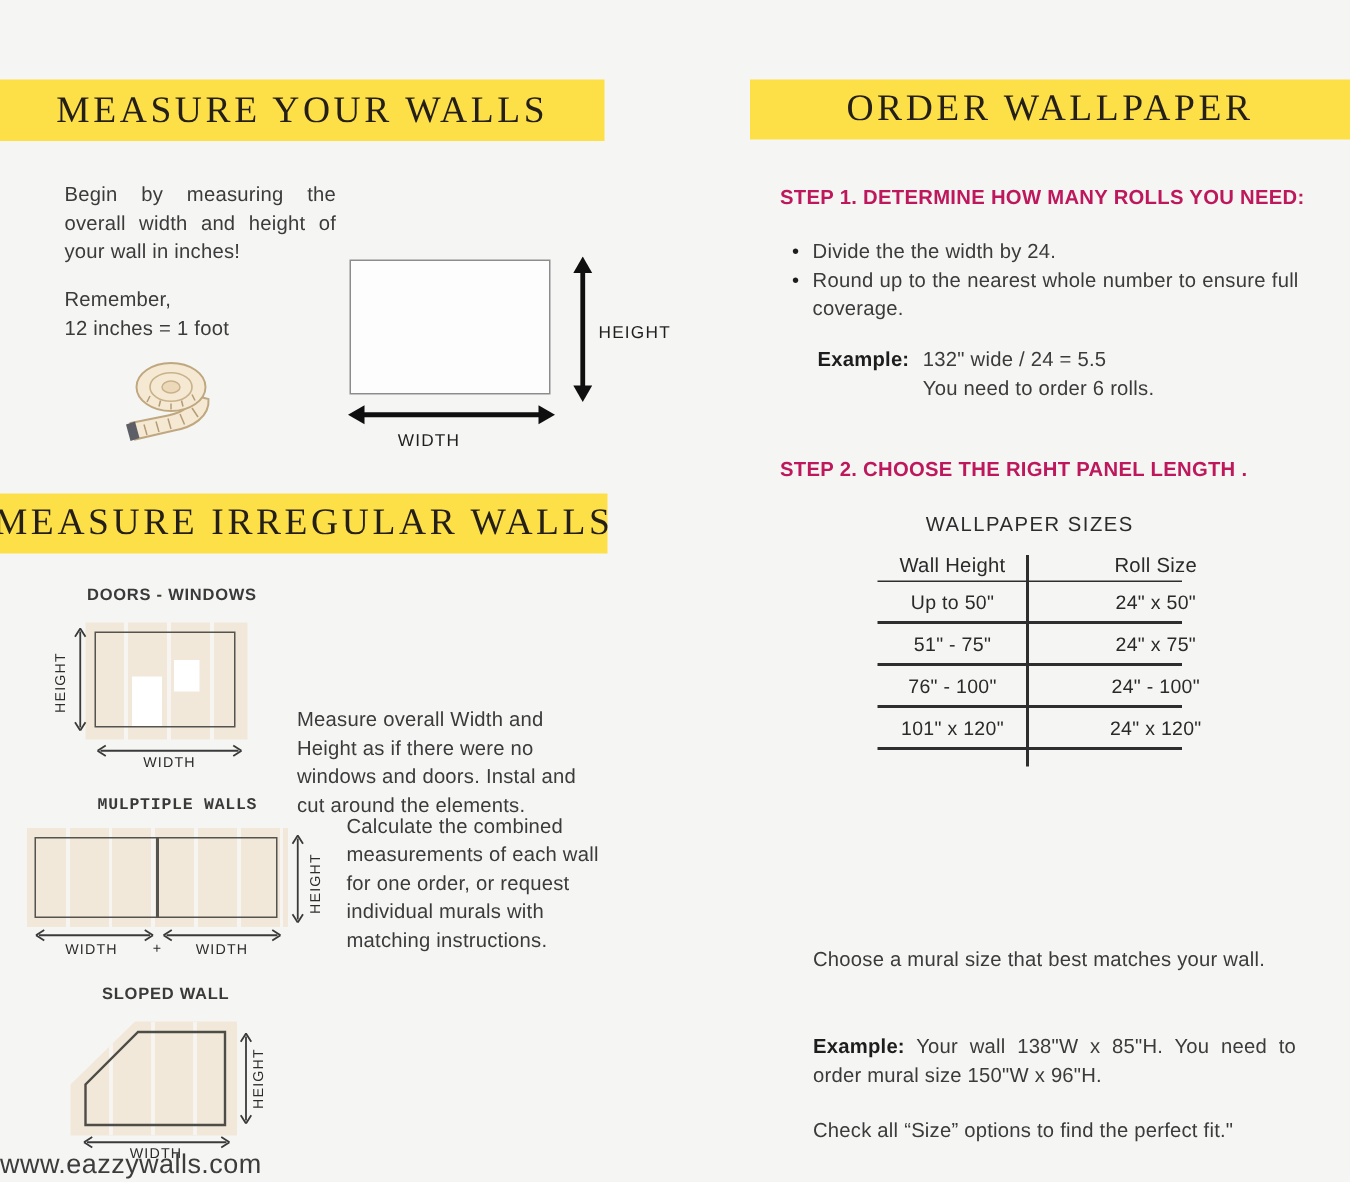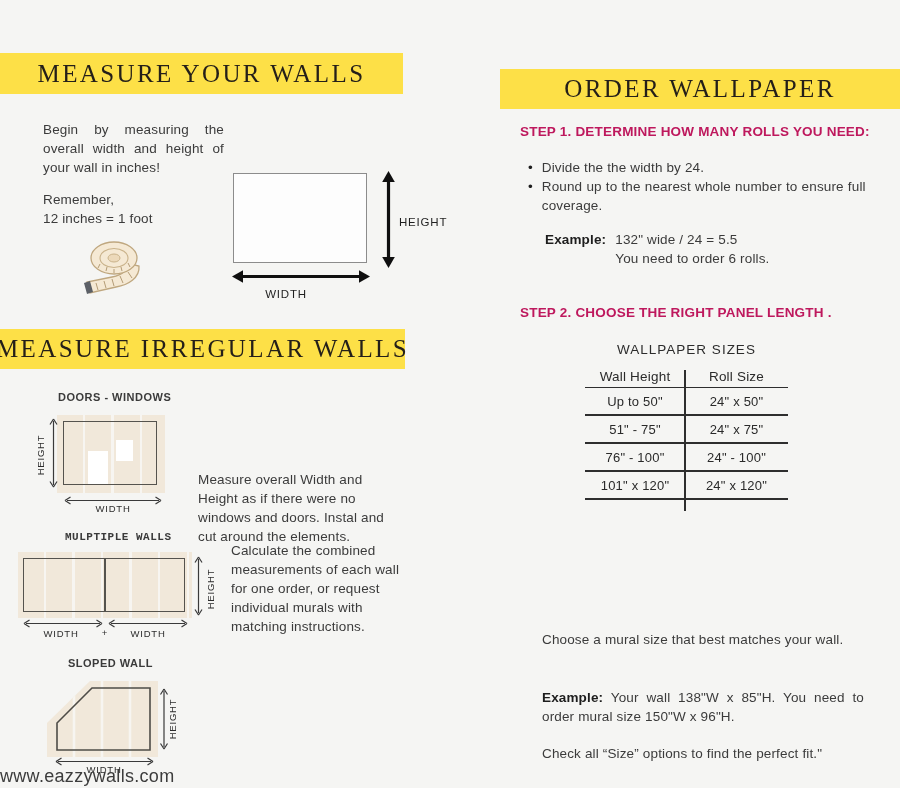--- a/index.html
+++ b/index.html
@@ -28,21 +28,21 @@
   .stripes { background:repeating-linear-gradient(90deg,#f1e8da 0px,#f1e8da 26px,#f7f5f1 26px,#f7f5f1 28.5px); }
   .outline-rect { position:absolute; border:1.6px solid #55534e; background:transparent; }
   .white-cut { position:absolute; background:#ffffff; }
   .bullet-row { display:flex; gap:9px; margin-bottom:0; }
   .dot { font-size:13.5px; line-height:19px; color:#1d1d1d; }
   .example-block { display:flex; gap:9px; }
   .wp-table { position:absolute; left:585px; top:366px; width:203px; }
   .wp-row {
     display:grid; grid-template-columns:100px 103px; align-items:center;
     text-align:center; font-size:13px; color:#2a2a2a; letter-spacing:0.2px;
-    height:28px; border-bottom:2px solid #2e2e2e;
+    height:28px; border-bottom:2px solid #2e2e2e;gap:34px;
   }
   .wp-head { height:22px; border-bottom:1.5px solid #2e2e2e; font-size:13.5px; }
   .wp-vline { position:absolute; left:99px; top:4px; width:2px; height:141px; background:#2e2e2e; }
   .mural-p { position:absolute; left:542px; width:322px; }
   .footer-text { position:absolute; left:0; right:0; top:766px; text-align:left; font-size:18px; letter-spacing:0.3px; color:#3c3c3c; }
 </style>
 </head>
 <body>
 
 <div class="page">
@@ -156,21 +156,21 @@
     <line x1="124" y1="16" x2="124" y2="72" stroke="#3a3a3a" stroke-width="1.2"></line>
     <path d="M124 14 L120.5 19.5 M124 14 L127.5 19.5 M124 74 L120.5 68.5 M124 74 L127.5 68.5" stroke="#3a3a3a" stroke-width="1.2" fill="none"></path>
   </svg>
   <div class="abs dim-label vlabel" style="left:152px; top:713px; width:40px; height:12px;">HEIGHT</div>
   <svg class="abs" style="left:55px; top:756px;" width="99" height="11" viewBox="0 0 99 11">
     <line x1="3" y1="5.5" x2="96" y2="5.5" stroke="#3a3a3a" stroke-width="1.2"></line>
     <path d="M1 5.5 L6.5 2 M1 5.5 L6.5 9 M98 5.5 L92.5 2 M98 5.5 L92.5 9" stroke="#3a3a3a" stroke-width="1.2" fill="none"></path>
   </svg>
   <div class="abs dim-label" style="left:74px; top:764px; width:60px;">WIDTH</div>
 
-  <div class="banner" style="left:500px; top:53px; width:400px; height:40px;margin-top:16px;">
+  <div class="banner" style="left:500px; top:53px; width:400px; height:40px;">
     <div class="banner-title">ORDER WALLPAPER</div>
   </div>
 
   <div class="abs step-title" style="left:520px; top:124px;">STEP 1. DETERMINE HOW MANY ROLLS YOU NEED:</div>
 
   <div class="abs" style="left:528px; top:158px; width:340px;">
     <div class="bullet-row">
       <span class="dot">•</span>
       <span class="body-text">Divide the the width by 24.</span>
     </div>

